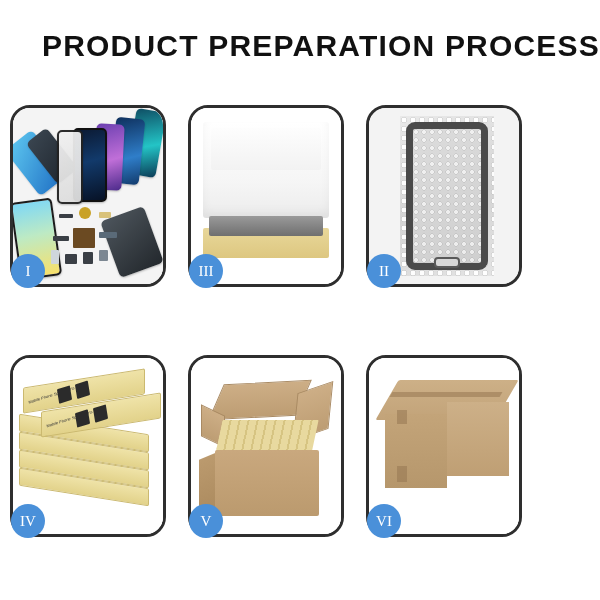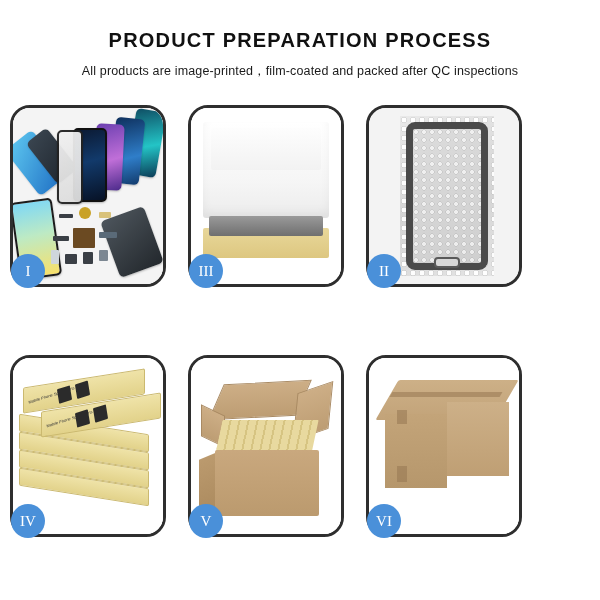--- a/index.html
+++ b/index.html
@@ -3,22 +3,22 @@
 <meta charset="utf-8">
 <style>
   html,body{margin:0;padding:0;}
   body{
     width:600px;height:600px;background:#ffffff;
     font-family:"Liberation Sans",sans-serif;
     overflow:hidden;position:relative;
   }
   .header{width:100%;text-align:center;padding-top:30px;box-sizing:border-box;}
   .title{
-    font-size:20px;font-weight:bold;letter-spacing:1.2px;color:#111111;
-    line-height:1.05;white-space:nowrap;
+    font-size:30px;font-weight:bold;letter-spacing:1.2px;color:#111111;
+    line-height:1.05;white-space:nowrap;text-align:right;
   }
   .subtitle{
     font-size:12.5px;color:#1a1a1a;margin-top:12px;letter-spacing:.15px;
     white-space:nowrap;
   }
   .grid{
     position:absolute;left:10px;top:105px;width:580px;
     display:grid;grid-template-columns:repeat(3,156px);
     grid-template-rows:182px 182px;column-gap:22px;row-gap:68px;
   }
@@ -126,21 +126,20 @@
     position:absolute;left:78px;top:44px;width:62px;height:74px;
     background:linear-gradient(180deg,#cdb088,#bf9f74);
   }
   .tape{position:absolute;background:rgba(150,118,82,.55);}
 </style>
 </head>
 <body>
 
 <div class="header">
   <div class="title">PRODUCT PREPARATION PROCESS</div>
-  <div class="subtitle">All products are image-printed，film-coated and packed after QC inspections</div>
 </div>
 
 <div class="grid">
 
   <div class="panel">
     <div class="panel-inner">
       <div class="scene p1">
 
         <div class="ph back" style="left:6px;top:26px;width:34px;height:58px;transform:rotate(-38deg);
                     background:linear-gradient(150deg,#5ec8f0,#1f6fc4);"></div>

